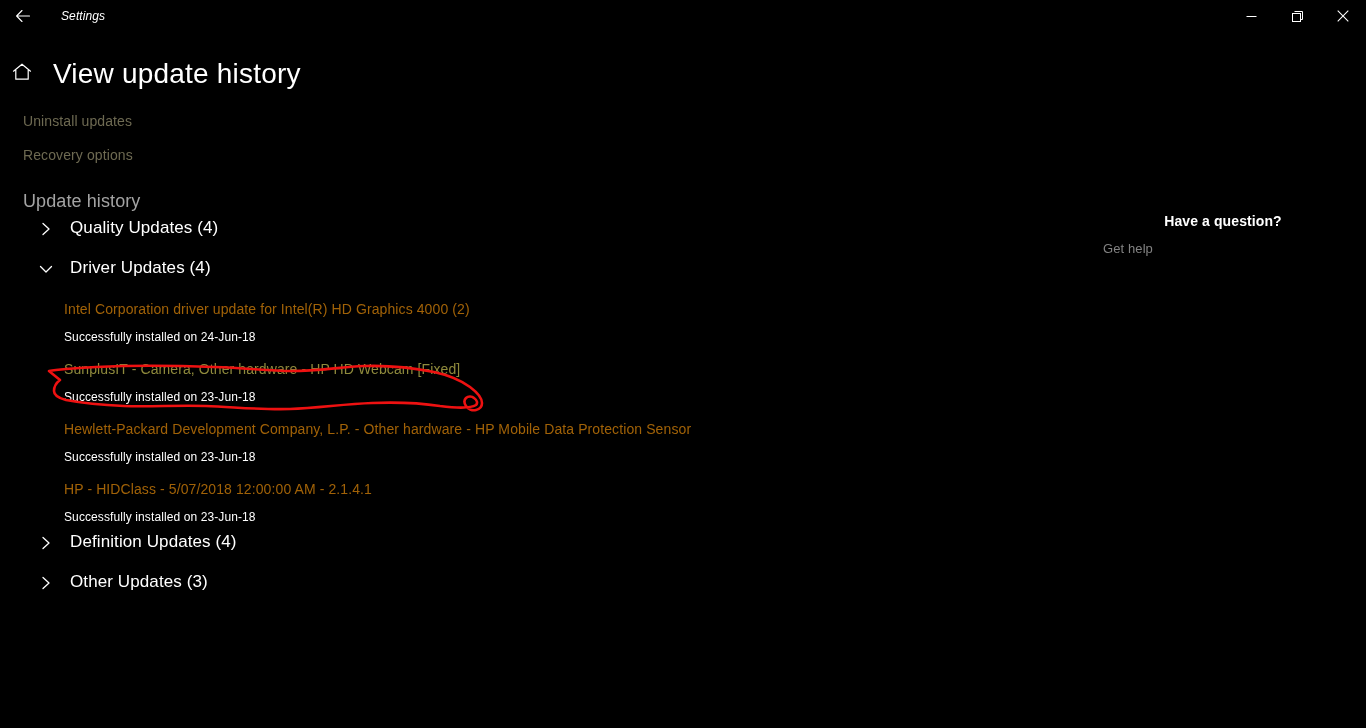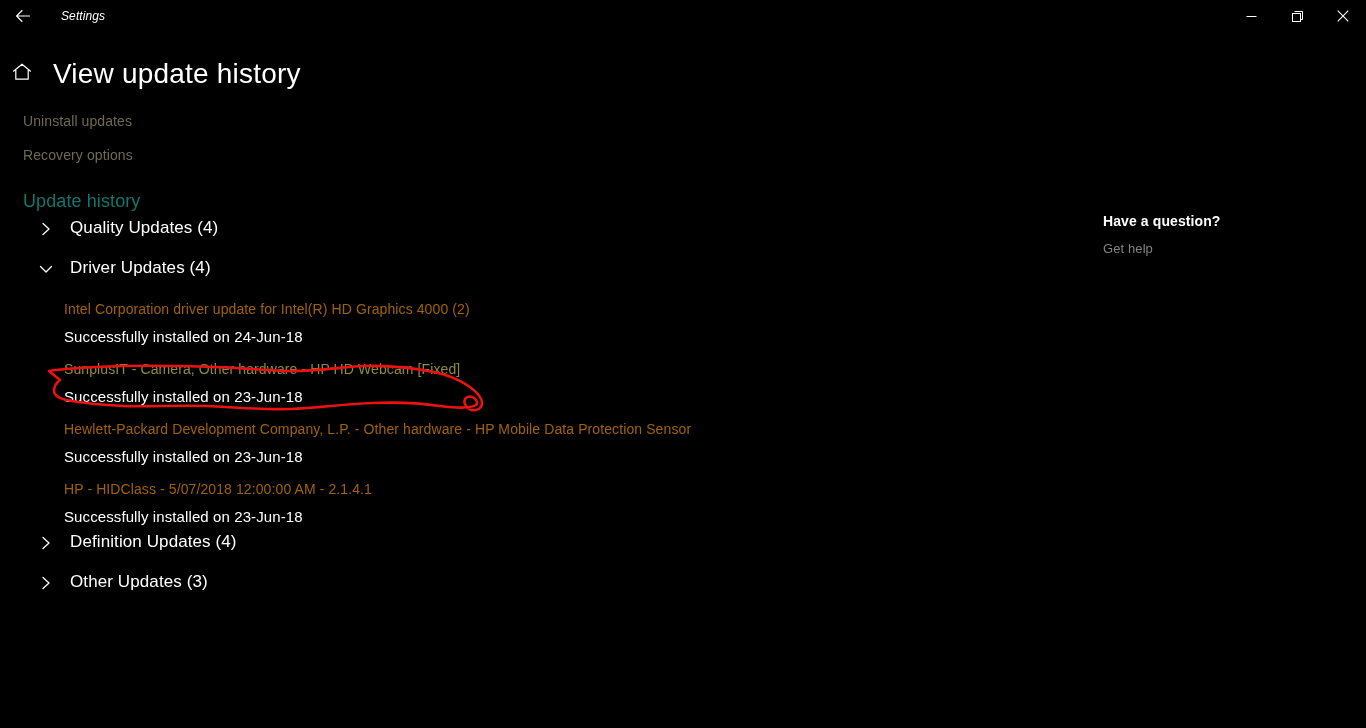--- a/index.html
+++ b/index.html
@@ -101,21 +101,21 @@
     text-decoration: none;
     margin-bottom: 18px;
     width: max-content;
     cursor: pointer;
     letter-spacing: .1px;
   }
 
   .section-title {
     font-size: 18px;
     font-weight: 400;
-    color: #0f766e;
+    color: #a3a3a3;
     margin-top: 28px;
     margin-bottom: 6px;
     letter-spacing: .1px;
   }
 
   
   .expander {
     display: flex;
     align-items: flex-start;
     height: 34px;
@@ -150,40 +150,41 @@
     font-size: 14px;
     color: #a16207;
     text-decoration: none;
     width: max-content;
     cursor: pointer;
     letter-spacing: .1px;
     line-height: 18px;
   }
   .entry-title.visited { color: #8f8a3c; }
   .entry-status {
-    font-size: 15px;
+    font-size: 12px;
     color: #ffffff;
     margin-top: 10px;
     letter-spacing: .1px;
     line-height: 18px;
   }
 
   
   .right-col {
     position: absolute;
     left: 1103px;
     top: 117px;
     width: 240px;
   }
   .right-heading {
     font-size: 14px;
     font-weight: 700;
     color: #ffffff;
     margin-bottom: 12px;
     letter-spacing: .1px;
+    text-align: center;
   }
   .right-link {
     display: block;
     font-size: 13px;
     color: #828282;
     text-decoration: none;
     width: max-content;
     cursor: pointer;
     letter-spacing: .1px;
   }

